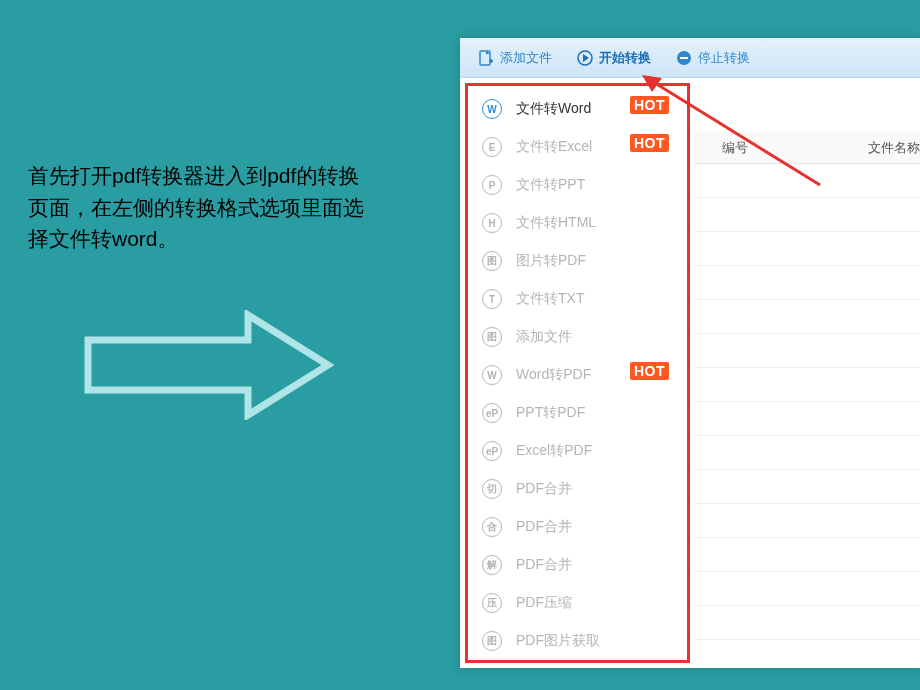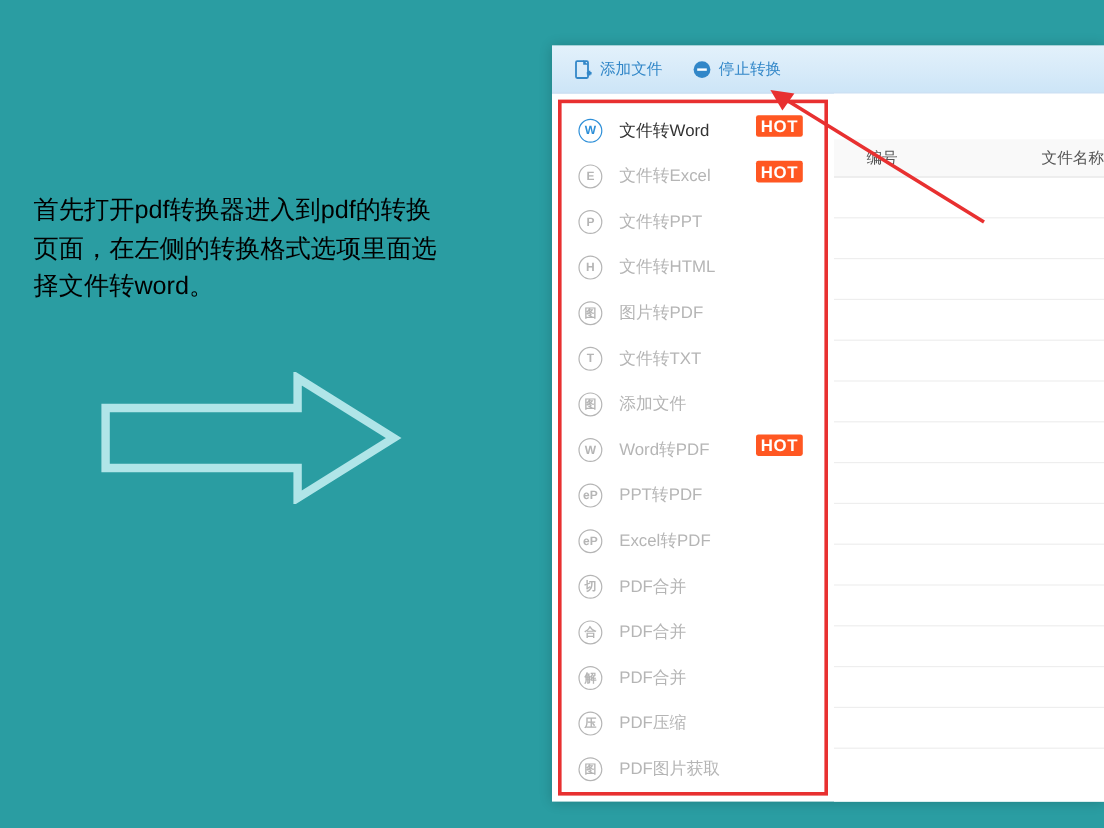--- a/index.html
+++ b/index.html
@@ -136,21 +136,21 @@
     }
     
     .table-header {
       height: 32px;
       border-bottom: 1px solid #e5e5e5;
       display: flex;
       align-items: center;
       color: #555;
       font-size: 13px;
       background: #f9f9f9;
-      margin-top: 38px;
+      margin-top: 54px;
     }
     
     .th-number {
       width: 80px;
       text-align: center;
     }
     
     .th-filename {
       flex: 1;
       text-align: right;
@@ -190,20 +190,29 @@
       <span class="toolbar-icon">
         <svg width="18" height="18" viewBox="0 0 18 18">
           <rect x="3" y="2" width="10" height="14" rx="1" fill="none" stroke="#3287c8" stroke-width="1.5"></rect>
           <path d="M9 1 L9 5 L13 5 Z" fill="#3287c8"></path>
           <line x1="12" y1="12" x2="16" y2="12" stroke="#3287c8" stroke-width="2"></line>
           <line x1="14" y1="10" x2="14" y2="14" stroke="#3287c8" stroke-width="2"></line>
         </svg>
       </span>
       <span>添加文件</span>
     </div>
+    <div class="toolbar-btn active">
+      <span class="toolbar-icon">
+        <svg width="18" height="18" viewBox="0 0 18 18">
+          <circle cx="9" cy="9" r="7" fill="none" stroke="#1a6fb8" stroke-width="1.5"></circle>
+          <polygon points="7,5 7,13 13,9" fill="#1a6fb8"></polygon>
+        </svg>
+      </span>
+      <span>开始转换</span>
+    </div>
     <div class="toolbar-btn">
       <span class="toolbar-icon">
         <svg width="18" height="18" viewBox="0 0 18 18">
           <circle cx="9" cy="9" r="7" fill="#3287c8"></circle>
           <rect x="5" y="8" width="8" height="2" fill="#fff"></rect>
         </svg>
       </span>
       <span>停止转换</span>
     </div>
   </div>

